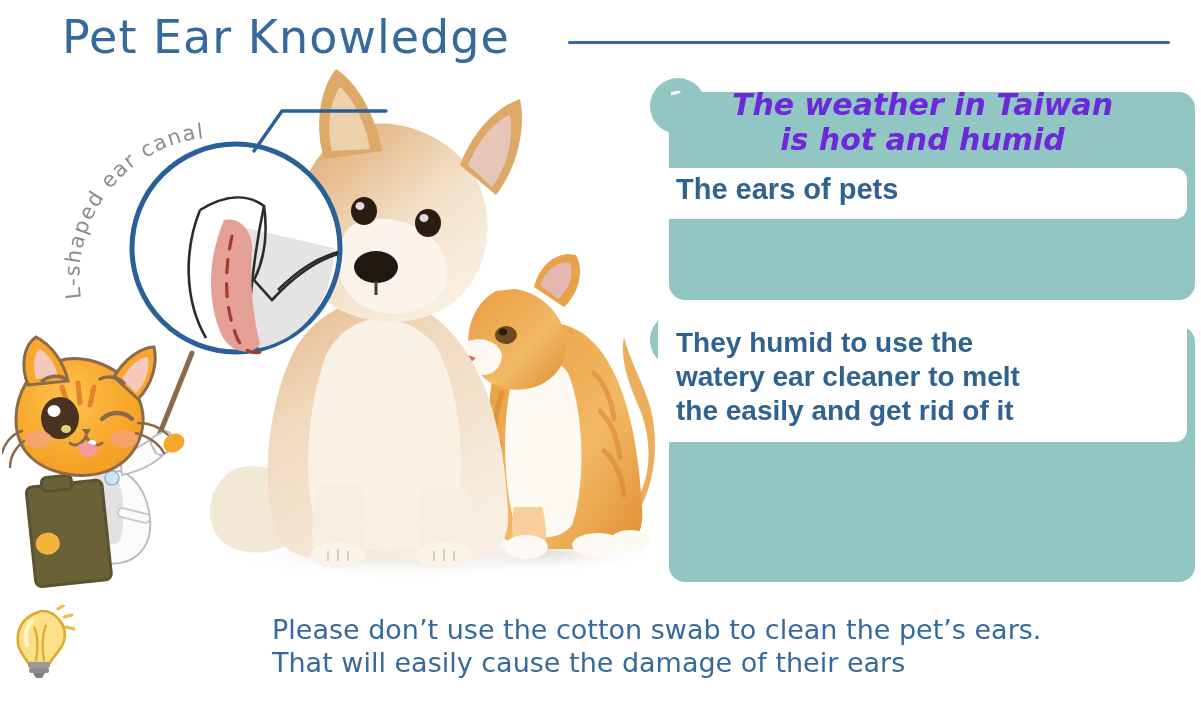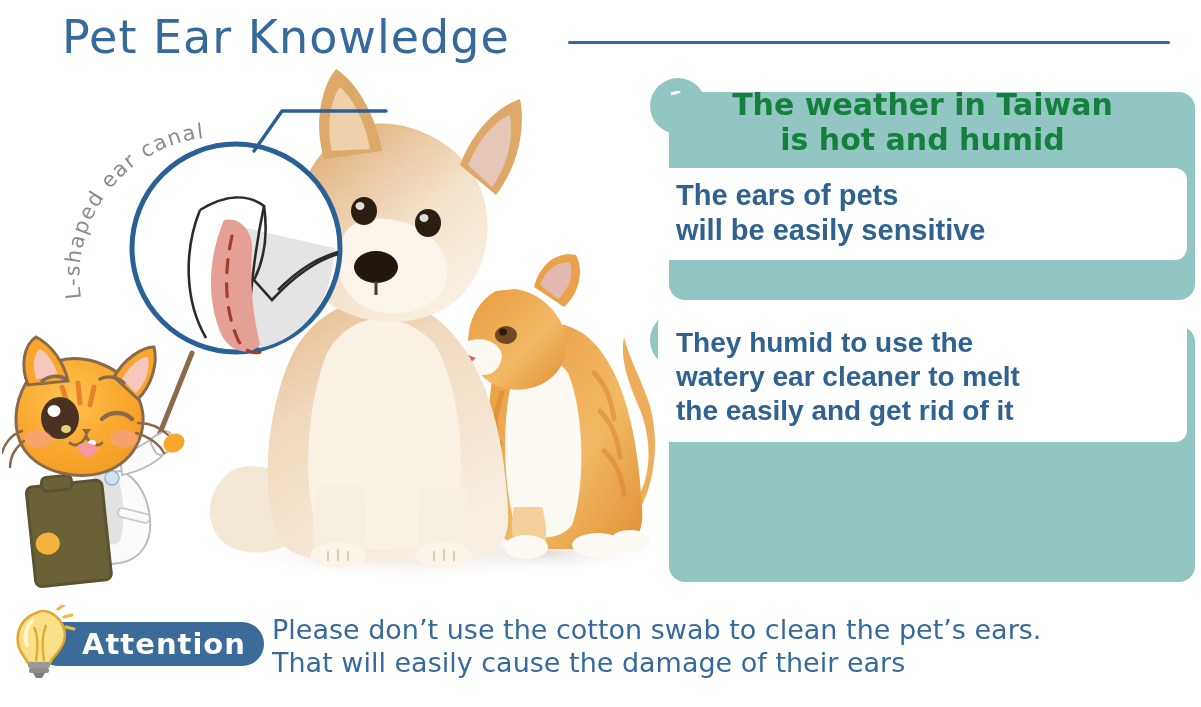--- a/index.html
+++ b/index.html
@@ -44,36 +44,37 @@
     font-family:"DejaVu Sans",sans-serif;
     padding-bottom:4px;box-sizing:border-box;
   }
   .card .shell{
     position:absolute;left:19px;top:14px;right:0;bottom:0;
     background:#92c6c3;border-radius:16px;z-index:2;
   }
   .card .head{
     position:relative;z-index:3;
     padding:8px 16px 10px 16px;
-    color:#15803d;font-weight:bold;text-align:center;
+    color:#6d28d9;font-weight:bold;text-align:center;
     font-family:"DejaVu Sans",sans-serif;
     line-height:1.16;
+    font-style:italic;
   }
   .card .body{
     position:relative;z-index:3;margin:0 8px 8px 8px;
     background:#ffffff;border-radius:12px;
     color:#2f6291;font-weight:bold;
     font-family:"Liberation Sans",sans-serif;
     line-height:1.22;
     padding:12px 4px 14px 18px;
   }
 
   #card1{left:650px;top:78px;width:545px;height:222px;}
   #card1 .head{font-size:30px;padding-top:10px;}
-  #card1 .body{font-size:29px;padding-top:10px;padding-bottom:12px;}
+  #card1 .body{font-size:29px;padding-top:4px;padding-bottom:12px;}
 
   #card2{left:650px;top:312px;width:545px;height:270px;}
   #card2 .head{font-size:28px;padding-top:10px;}
   #card2 .body{font-size:28px;padding-top:14px;padding-bottom:14px;}
 
   
   .attention-row{position:absolute;left:0;top:600px;width:1201px;height:100px;}
   .bulb{position:absolute;left:14px;top:5px;width:62px;height:74px;z-index:3;}
   .att-pill{
     position:absolute;left:36px;top:22px;width:228px;height:44px;
@@ -332,40 +333,36 @@
     <div class="numtab">
       <span>1</span>
     </div>
     <div class="shell"></div>
     <div class="head">
       <div>The weather in Taiwan</div>
       <div>is hot and humid</div>
     </div>
     <div class="body">
       <div>The ears of pets</div>
-      <div>will be easily sensitive</div>
     </div>
   </div>
 
   <div class="card" id="card2">
     <div class="numtab">
       <span>2</span>
     </div>
     <div class="shell"></div>
     <div class="body">
       <div>They humid to use the</div>
       <div>watery ear cleaner to melt</div>
       <div>the easily and get rid of it</div>
     </div>
   </div>
 
   <div class="attention-row">
-    <div class="att-pill">
-      <span>Attention</span>
-    </div>
     <div class="bulb">
       <svg width="62" height="74" viewBox="0 0 62 74" xmlns="http://www.w3.org/2000/svg">
         <g stroke="#f0b93c" stroke-width="3" stroke-linecap="round" fill="none">
           <path d="M44 4 L 50 0"></path>
             <path d="M50 12 L 58 10"></path>
             <path d="M52 22 L 60 24"></path>
         </g>
         <path d="M22 8 C 10 12 2 24 4 38 C 5 47 11 52 14 58 L 36 58 C 39 51 47 46 50 36
                  C 54 21 42 6 28 6 C 26 6 24 7 22 8 Z" fill="#fbe08a" stroke="#e0a92e" stroke-width="2.6"></path>
         <path d="M18 16 C 12 22 10 32 13 40" stroke="#fff4c8" stroke-width="4" fill="none" stroke-linecap="round"></path>

